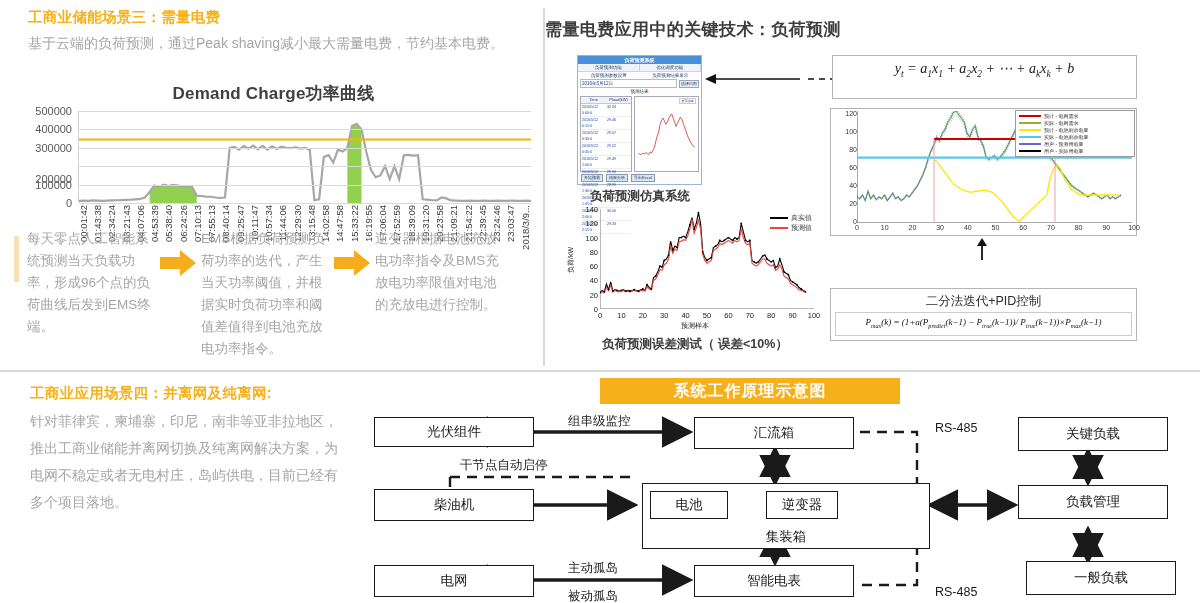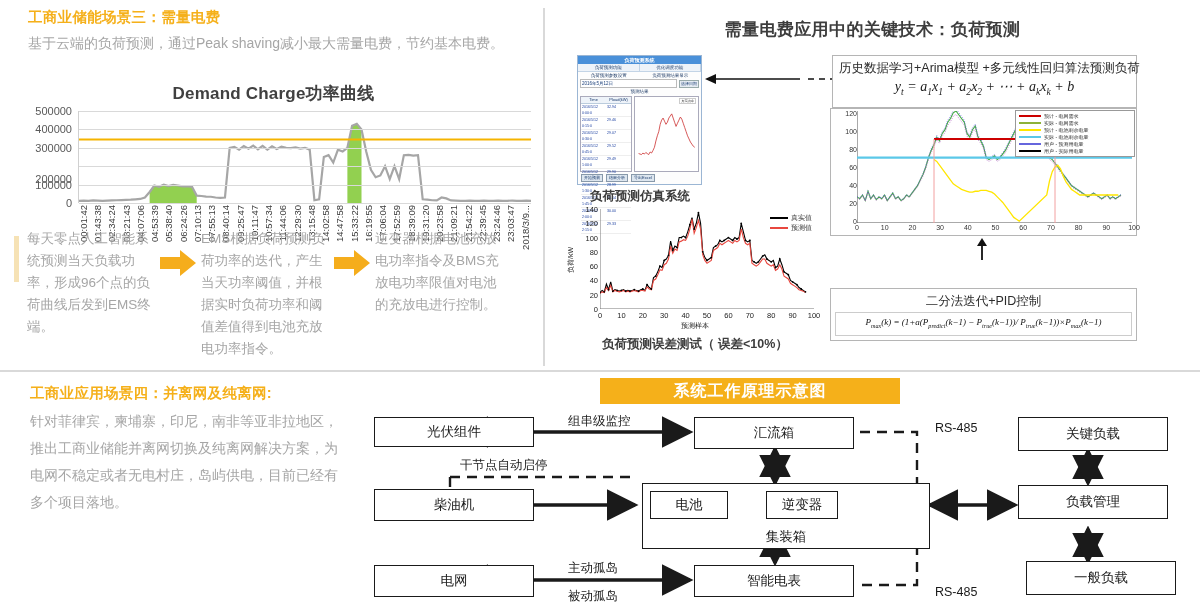--- a/index.html
+++ b/index.html
@@ -70,21 +70,21 @@
   
   #tl-flow { position:absolute; left:14px; top:228px; width:528px; height:130px; display:flex; align-items:flex-start; }
   .flow-bar { width:5px; height:46px; background:#f6e2b5; margin-top:8px; margin-right:8px; flex:0 0 auto;}
   .flow-txt { width:128px; color:#a6a6a6; font-size:13.5px; line-height:22px; }
   .flow-arrow { flex:0 0 auto; width:46px; display:flex; align-items:flex-start; justify-content:center; padding-top:22px;}
   .arrow-glyph { width:36px; height:26px; }
 
   
   #panel-tr { position:absolute; left:545px; top:0; width:655px; height:370px; }
   #tr-title {
-    position:absolute; left:0; right:0; top:18px; text-align:center;
+    position:absolute; left:0; right:0; top:18px; text-align:left;
     font-size:17px; font-weight:bold; color:#3d3d3d; letter-spacing:.4px;
   }
 
   
   #mini-app {
     position:absolute; left:32px; top:55px; width:125px; height:130px;
     border:1px solid #9bb6d4; background:#fdfdfd;
   }
   #mini-app .ma-title {
     background:#4a90d9; color:#fff; font-size:5px; text-align:center;
@@ -374,21 +374,20 @@
     </div>
     <div id="mini-caption">负荷预测仿真系统</div>
 
     <svg id="tr-arrow-left" viewBox="0 0 140 14">
       <line x1="10" y1="7" x2="95" y2="7" stroke="#111" stroke-width="1.6"></line>
       <line x1="103" y1="7" x2="140" y2="7" stroke="#111" stroke-width="1.6" stroke-dasharray="6,5"></line>
       <polygon points="0,7 11,2 11,12" fill="#111"></polygon>
     </svg>
 
     <div id="formula-box">
-      <div class="f-title">历史数据学习+Arima模型 +多元线性回归算法预测负荷</div>
       <div class="f-eq">
         y<span class="sub">t</span> = a<span class="sub">1</span>x<span class="sub">1</span> + a<span class="sub">2</span>x<span class="sub">2</span> + ⋯ + a<span class="sub">k</span>x<span class="sub">k</span> + b
       </div>
     </div>
 
     <div id="chart-pid">
       <div class="pid-y">
           <span style="top: 110px;">0</span>
           <span style="top: 92px;">20</span>
           <span style="top: 74px;">40</span>

